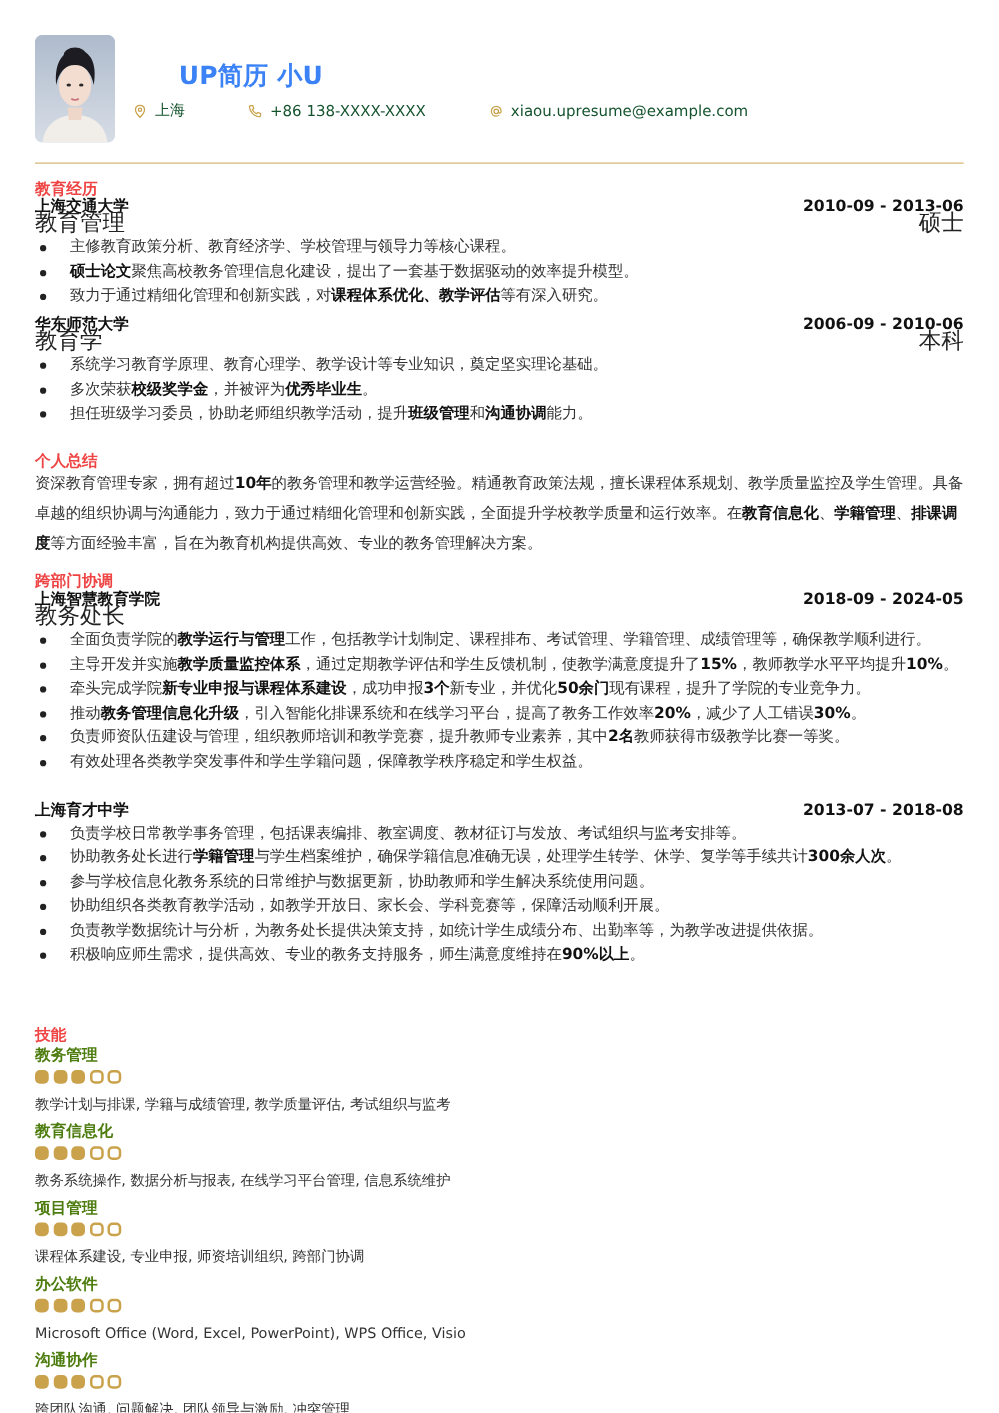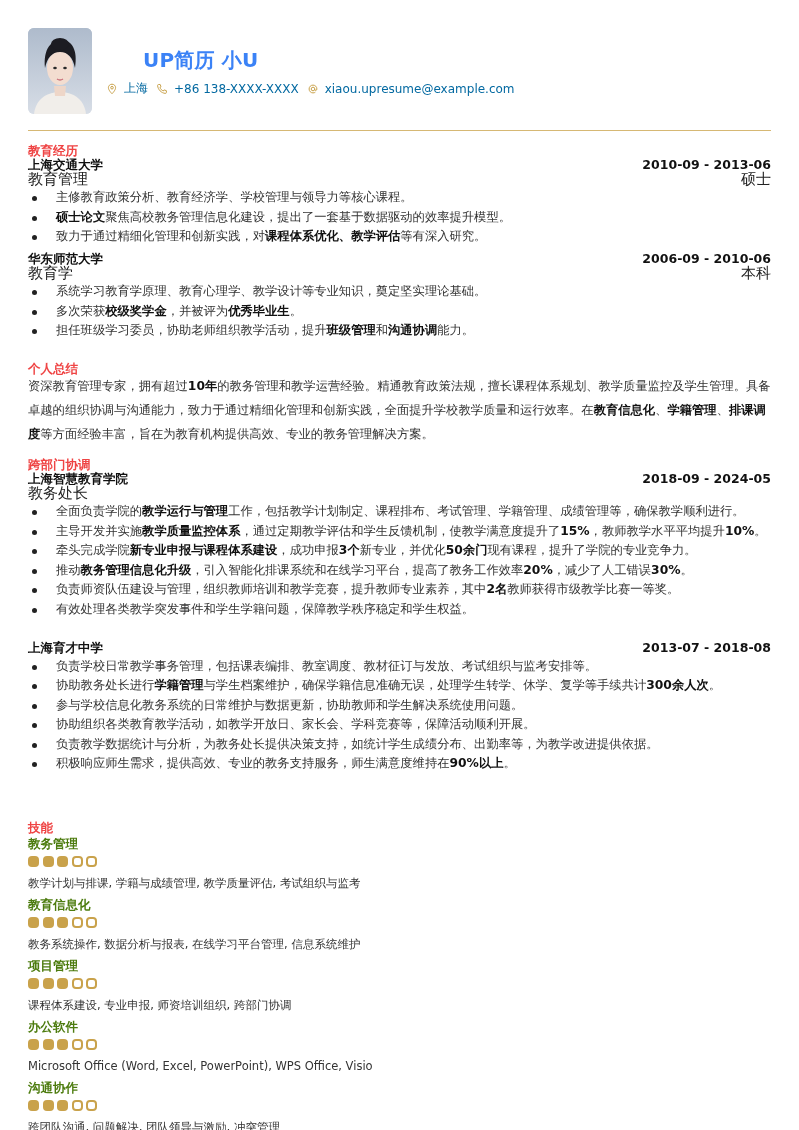--- a/index.html
+++ b/index.html
@@ -5,30 +5,30 @@
   * { box-sizing: border-box; margin: 0; padding: 0; }
   html, body { width: 799px; height: 1130px; background: #ffffff; overflow: hidden; }
   body { font-family: "DejaVu Sans", "Liberation Sans", sans-serif; color: #222; font-size: 12.5px; position: relative; }
   .page { position: absolute; left: 28px; top: 0; width: 743px; }
 
   .header { position: relative; height: 131px; }
   .photo { position: absolute; left: 0; top: 28px; width: 64px; height: 86px; border-radius: 6px; overflow: hidden;
            background: linear-gradient(180deg, #b9c4d3 0%, #ccd4df 50%, #dfe3ea 100%); }
   .photo svg { width: 64px; height: 86px; display: block; }
   .name { position: absolute; left: 78px; top: 47px; font-size: 20px; font-weight: bold; color: #3b82f6; letter-spacing: 0.2px; margin-left: 37px; }
-  .contacts { position: absolute; left: 78px; top: 80px; display: flex; align-items: center; font-size: 12px; color: #0369a1; }
+  .contacts { position: absolute; left: 78px; top: 80px; display: flex; align-items: center; font-size: 12px; color: #14532d; gap: 42px; }
   .contact { display: flex; align-items: center; margin-right: 8px; }
   .contact .ic { width: 12px; height: 12px; margin-right: 6px; display: inline-flex; }
   .divider { position: absolute; left: 0; top: 130px; width: 743px; height: 1px; background: #d6b874; }
 
   .section-title { color: #ef4444; font-size: 12.5px; font-weight: bold; line-height: 14px; }
   .entry-head { display: flex; justify-content: space-between; line-height: 14px; }
   .entry-title { font-weight: bold; font-size: 12.5px; color: #111; }
   .entry-date { font-weight: bold; font-size: 12.5px; color: #111; }
-  .entry-sub { display: flex; justify-content: space-between; line-height: 14px; font-size: 15px; color: #222; gap: 28px; }
+  .entry-sub { display: flex; justify-content: space-between; line-height: 14px; font-size: 18px; color: #222; gap: 28px; }
   ul.bullets { list-style: none; margin-top: 4px; }
   ul.bullets li { position: relative; padding-left: 28px; line-height: 15px; margin-bottom: 4.5px; font-size: 12.3px; color: #333; }
   ul.bullets li::before { content: ""; position: absolute; left: 4px; top: 6px; width: 5px; height: 5px; border-radius: 50%; background: #222; }
   b { color: #111; }
 
   .summary { font-size: 12.3px; line-height: 24px; color: #333; }
 
   .skill { margin-bottom: 6px; }
   .skill-name { font-weight: bold; font-size: 12.5px; color: #4d7c0f; line-height: 17px; }
   .dots { display: flex; margin-top: 4px; height: 11px; }

